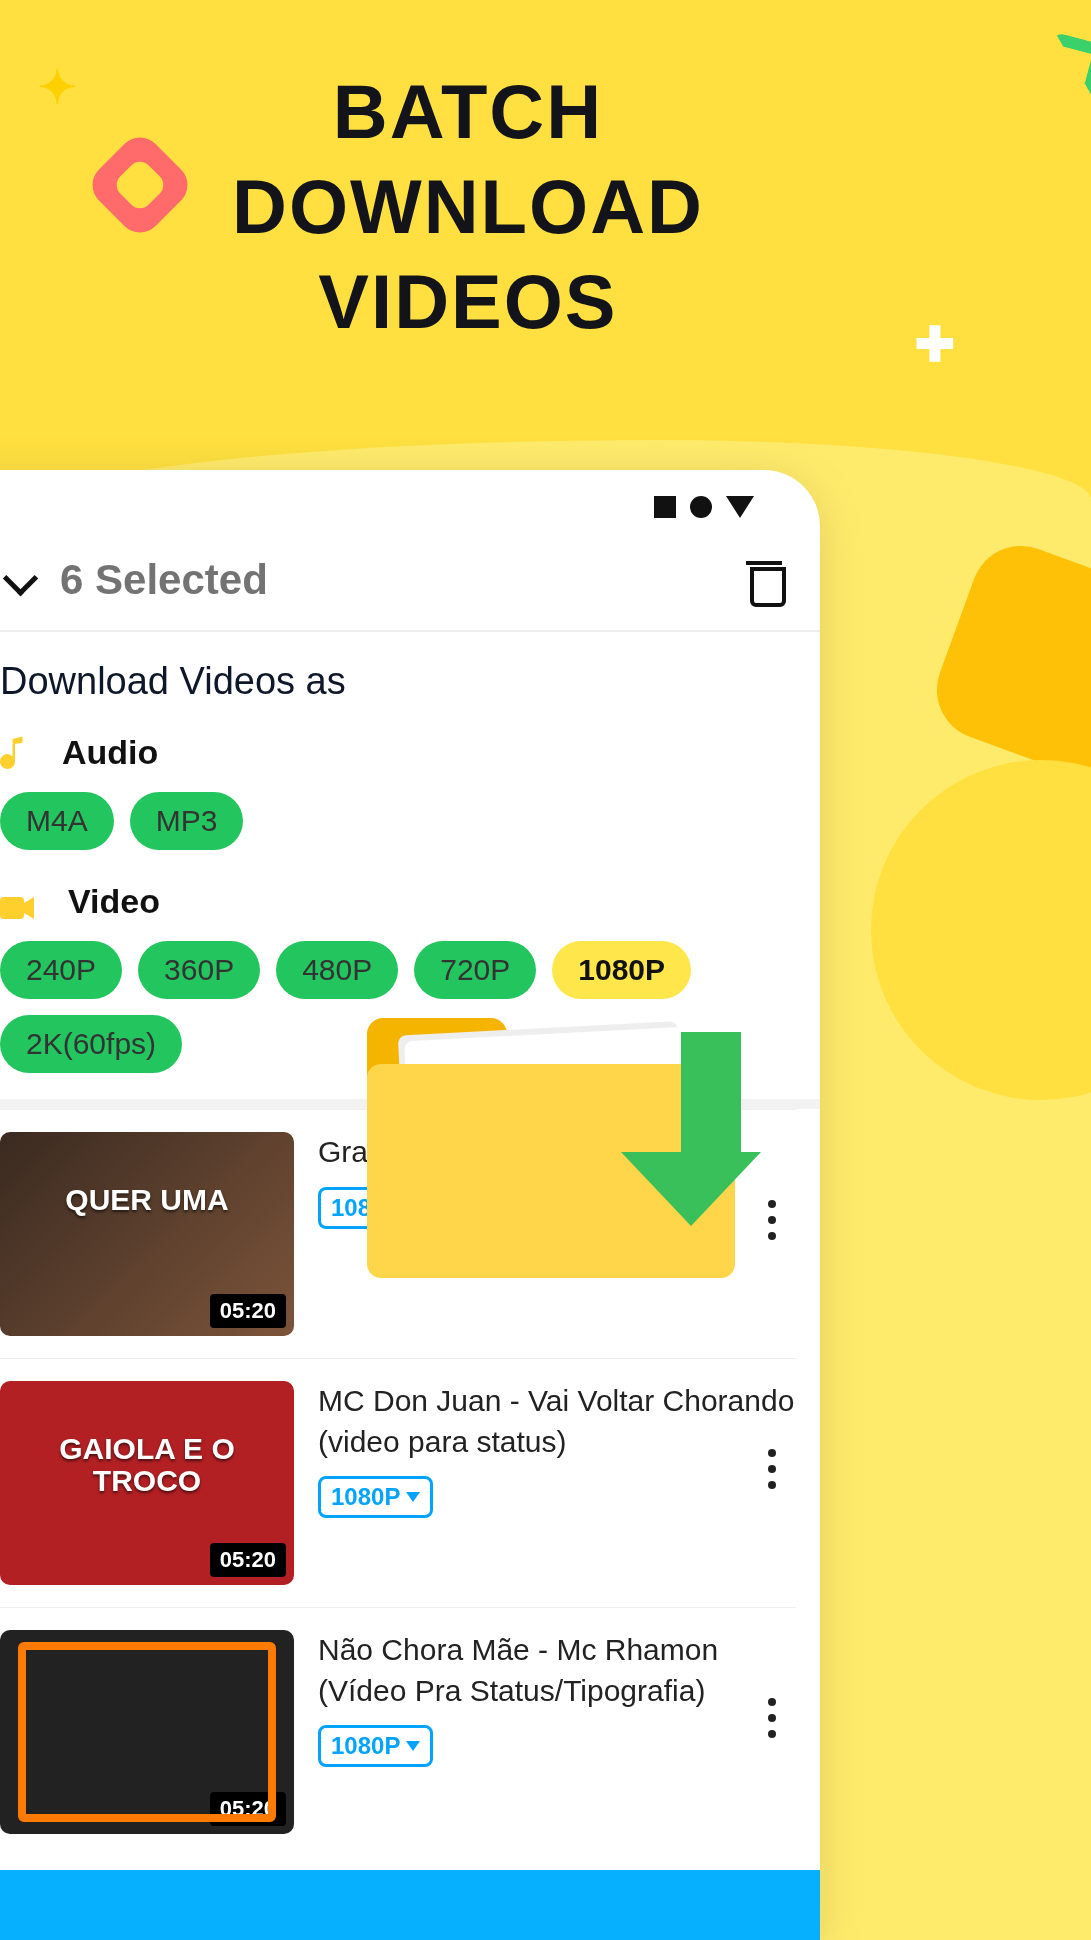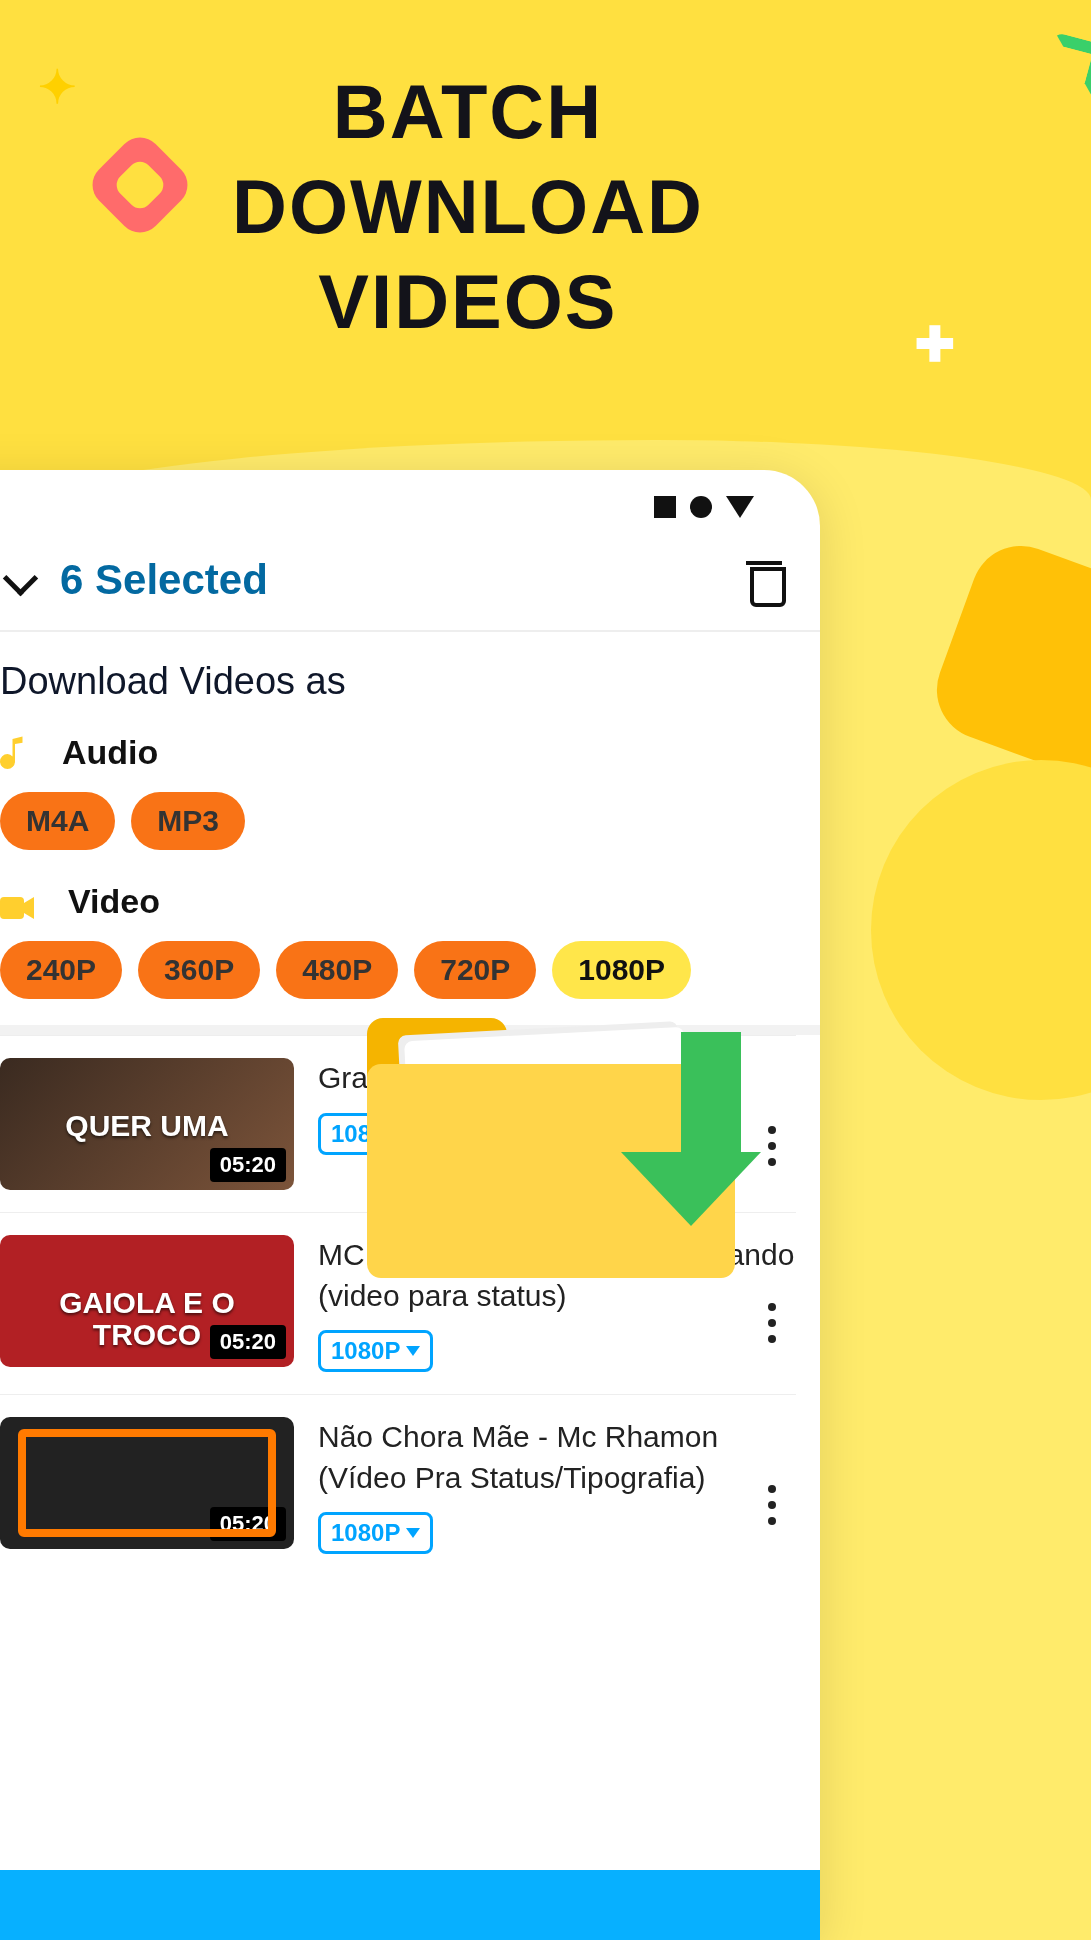--- a/index.html
+++ b/index.html
@@ -50,42 +50,42 @@
   padding:30px 24px 0 200px;
 }
 .status-dots{position:absolute;right:66px;top:26px;display:flex;gap:14px;align-items:center;}
 .status-dots .sq{width:22px;height:22px;background:#111;}
 .status-dots .ci{width:22px;height:22px;background:#111;border-radius:50%;}
 .status-dots .tr{width:0;height:0;border-left:14px solid transparent;border-right:14px solid transparent;border-top:22px solid #111;}
 
 .header-row{display:flex;align-items:center;gap:20px;padding:56px 12px 26px 0;}
 .chev{width:40px;height:40px;position:relative;}
 .chev::before{content:"";position:absolute;left:8px;top:6px;width:20px;height:20px;border-right:5px solid #111;border-bottom:5px solid #111;transform:rotate(45deg);}
-.sel-text{font-size:42px;font-weight:700;color:#0369a1;}
+.sel-text{font-size:42px;font-weight:700;color:#737373;}
 .trash{margin-left:auto;width:38px;height:42px;position:relative;}
 .trash::before{content:"";position:absolute;left:4px;top:8px;width:28px;height:32px;border:4px solid #111;border-radius:0 0 6px 6px;}
 .trash::after{content:"";position:absolute;left:0;top:2px;width:36px;height:4px;background:#111;}
 
 .divider{height:2px;background:#eee;margin:0 -24px 0 -200px;}
 
 .section-title{font-size:38px;color:#0f172a;padding:28px 0 18px 0;}
 
 .cat-row{display:flex;align-items:flex-end;gap:32px;padding:12px 0;}
 .cat-label{font-size:34px;font-weight:800;color:#111;}
 .note-icon svg,.cam-icon svg{display:block;}
 
 .pills{display:flex;flex-wrap:wrap;gap:16px;padding:8px 0 20px 0;}
-.pill{padding:12px 26px;border-radius:40px;background:#f97316;color:#333;font-size:30px;font-weight:700;}
+.pill{padding:12px 26px;border-radius:40px;background:#22c55e;color:#333;font-size:30px;font-weight:400;}
 .pill.active{background:#FFE64A;color:#111;font-weight:800;}
 
 .hr-soft{height:10px;background:#f2f2f2;margin:6px -24px 0 -200px;}
 
 
 .vrow{display:flex;gap:24px;padding:22px 0;border-top:1px solid #eee;position:relative;}
-.thumb{width:294px;height:132px;border-radius:10px;position:relative;overflow:hidden;flex-shrink:0;}
+.thumb{width:294px;height:204px;border-radius:10px;position:relative;overflow:hidden;flex-shrink:0;}
 .thumb .overlay-text{position:absolute;left:0;right:0;top:52px;color:#fff;font-weight:900;text-align:center;font-size:30px;text-shadow:0 2px 3px rgba(0,0,0,.6);padding:0 10px;line-height:1.05;}
 .dur{position:absolute;right:8px;bottom:8px;background:#000;color:#fff;padding:4px 10px;font-size:22px;border-radius:4px;font-weight:600;margin-left:12px;}
 .vmeta{flex:1;display:flex;flex-direction:column;gap:14px;}
 .vtitle{font-size:30px;color:#222;line-height:1.35;}
 .qpill{display:inline-flex;align-items:center;gap:6px;border:3px solid #00A4FF;color:#00A4FF;border-radius:8px;padding:4px 10px;font-size:24px;font-weight:800;width:max-content;}
 .qpill .dd{width:0;height:0;border-left:7px solid transparent;border-right:7px solid transparent;border-top:10px solid #00A4FF;}
 .more{position:absolute;right:20px;top:90px;display:flex;flex-direction:column;gap:8px;}
 .more span{width:8px;height:8px;background:#222;border-radius:50%;}
 
 .t1{background:linear-gradient(135deg,#3a2a20,#7c543a);}
@@ -157,20 +157,21 @@
         </svg>
     </span>
     <span class="cat-label">Video</span>
   </div>
   <div class="pills">
     <div class="pill">240P</div>
     <div class="pill">360P</div>
     <div class="pill">480P</div>
     <div class="pill">720P</div>
     <div class="pill active">1080P</div>
+    <div class="pill">2K(60fps)</div>
   </div>
 
   <div class="hr-soft"></div>
 
   <div class="vrow">
     <div class="thumb t1">
       <div class="overlay-text">QUER UMA</div>
       <div class="dur">05:20</div>
     </div>
     <div class="vmeta">

